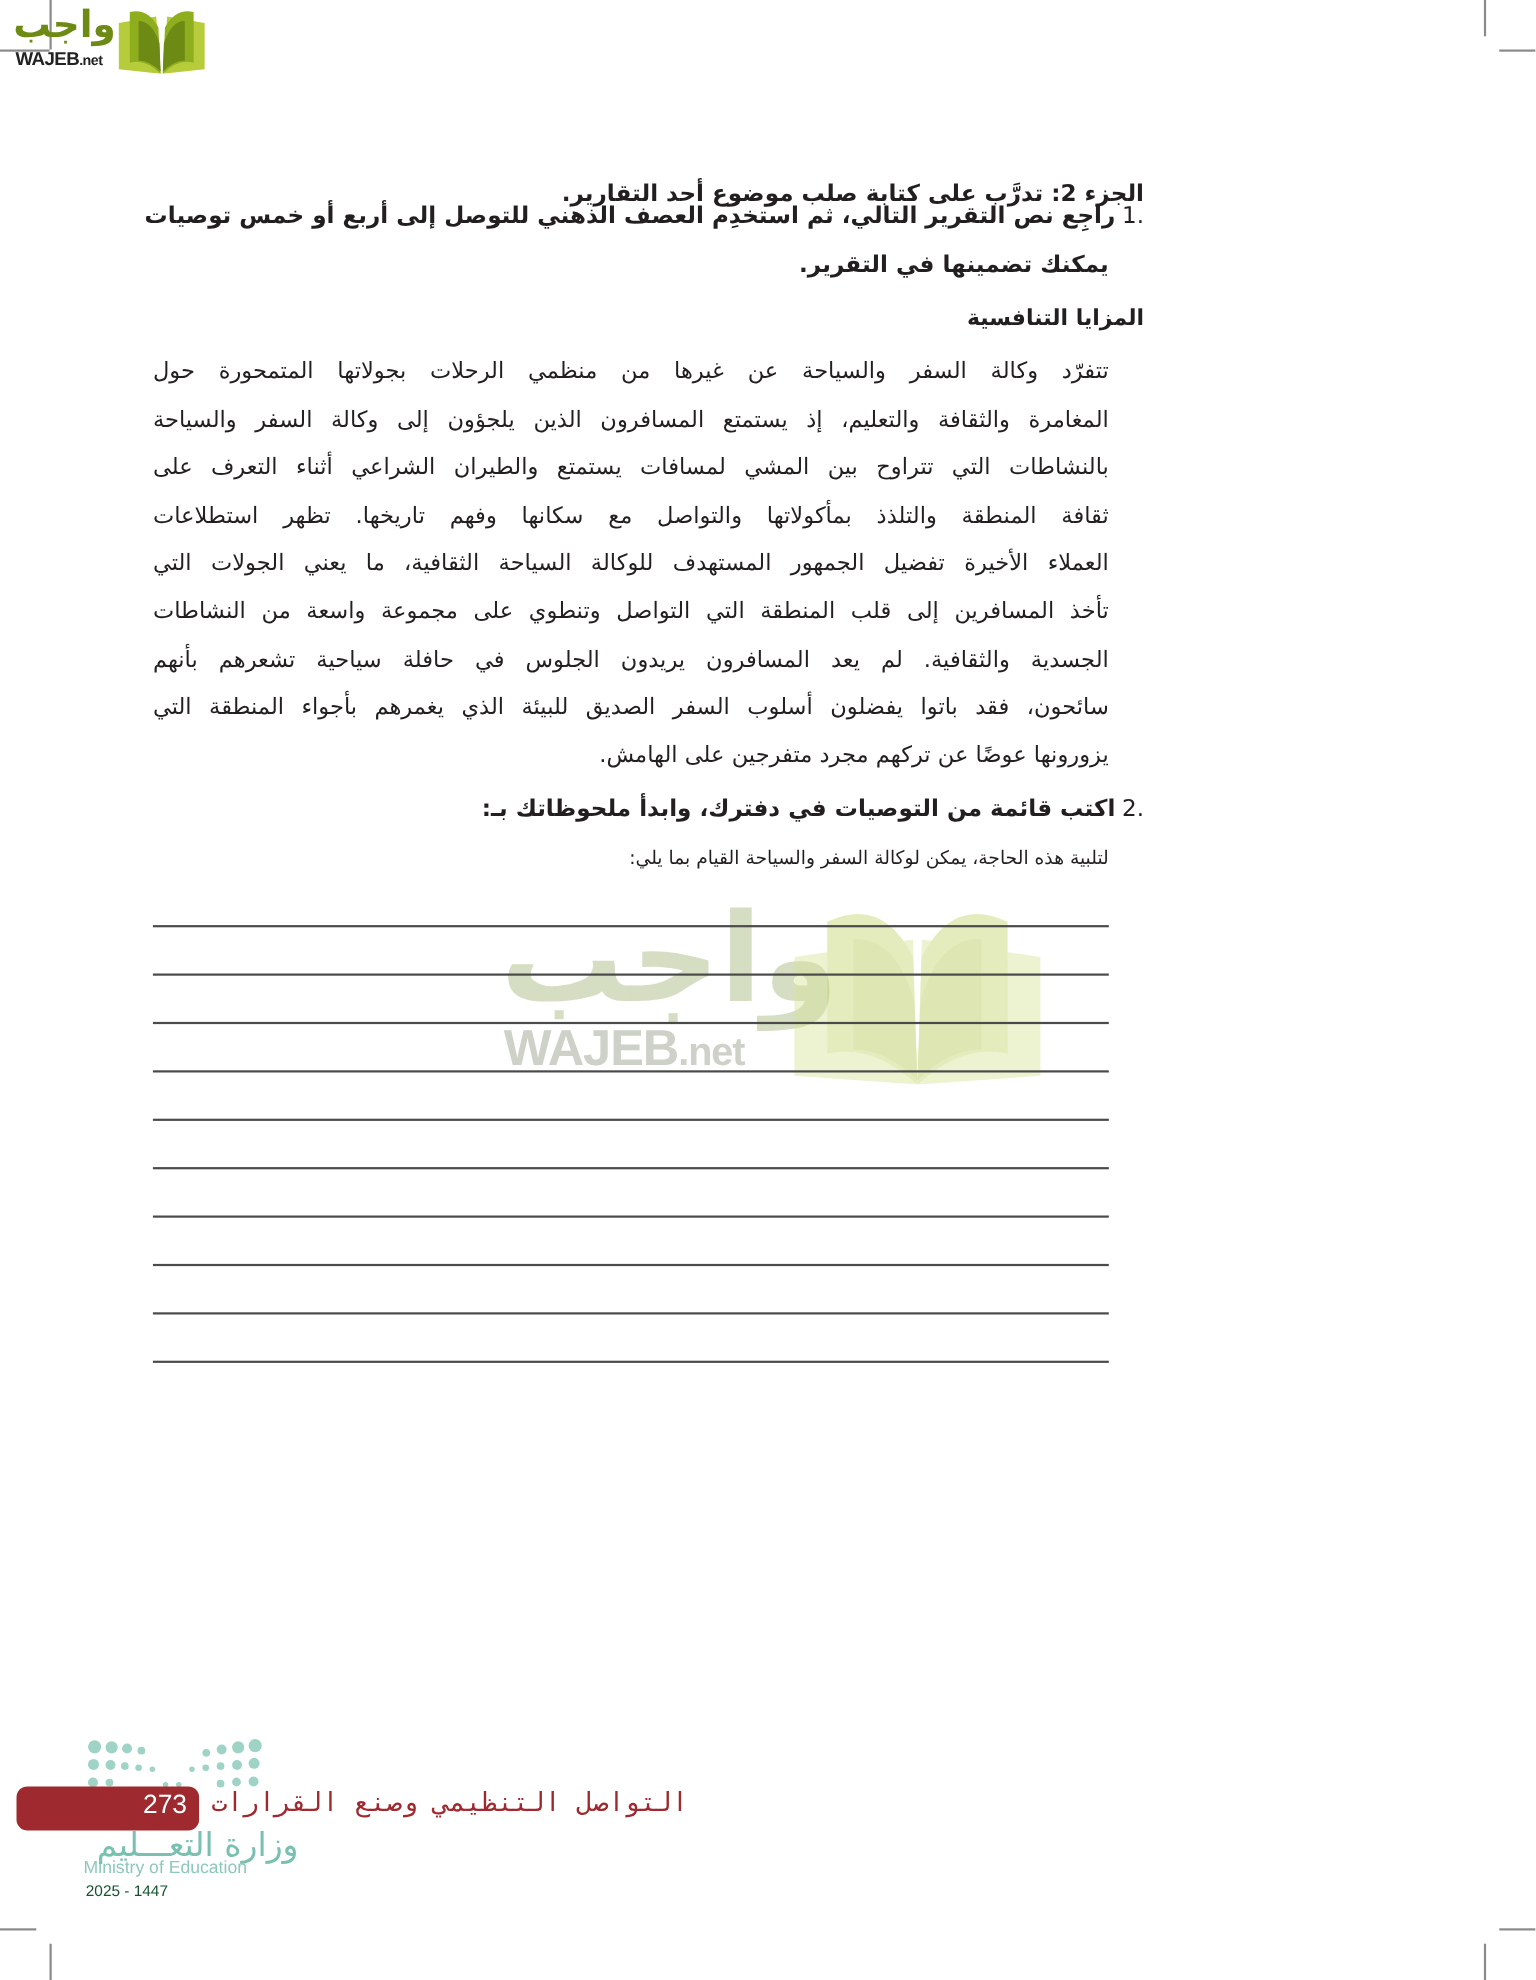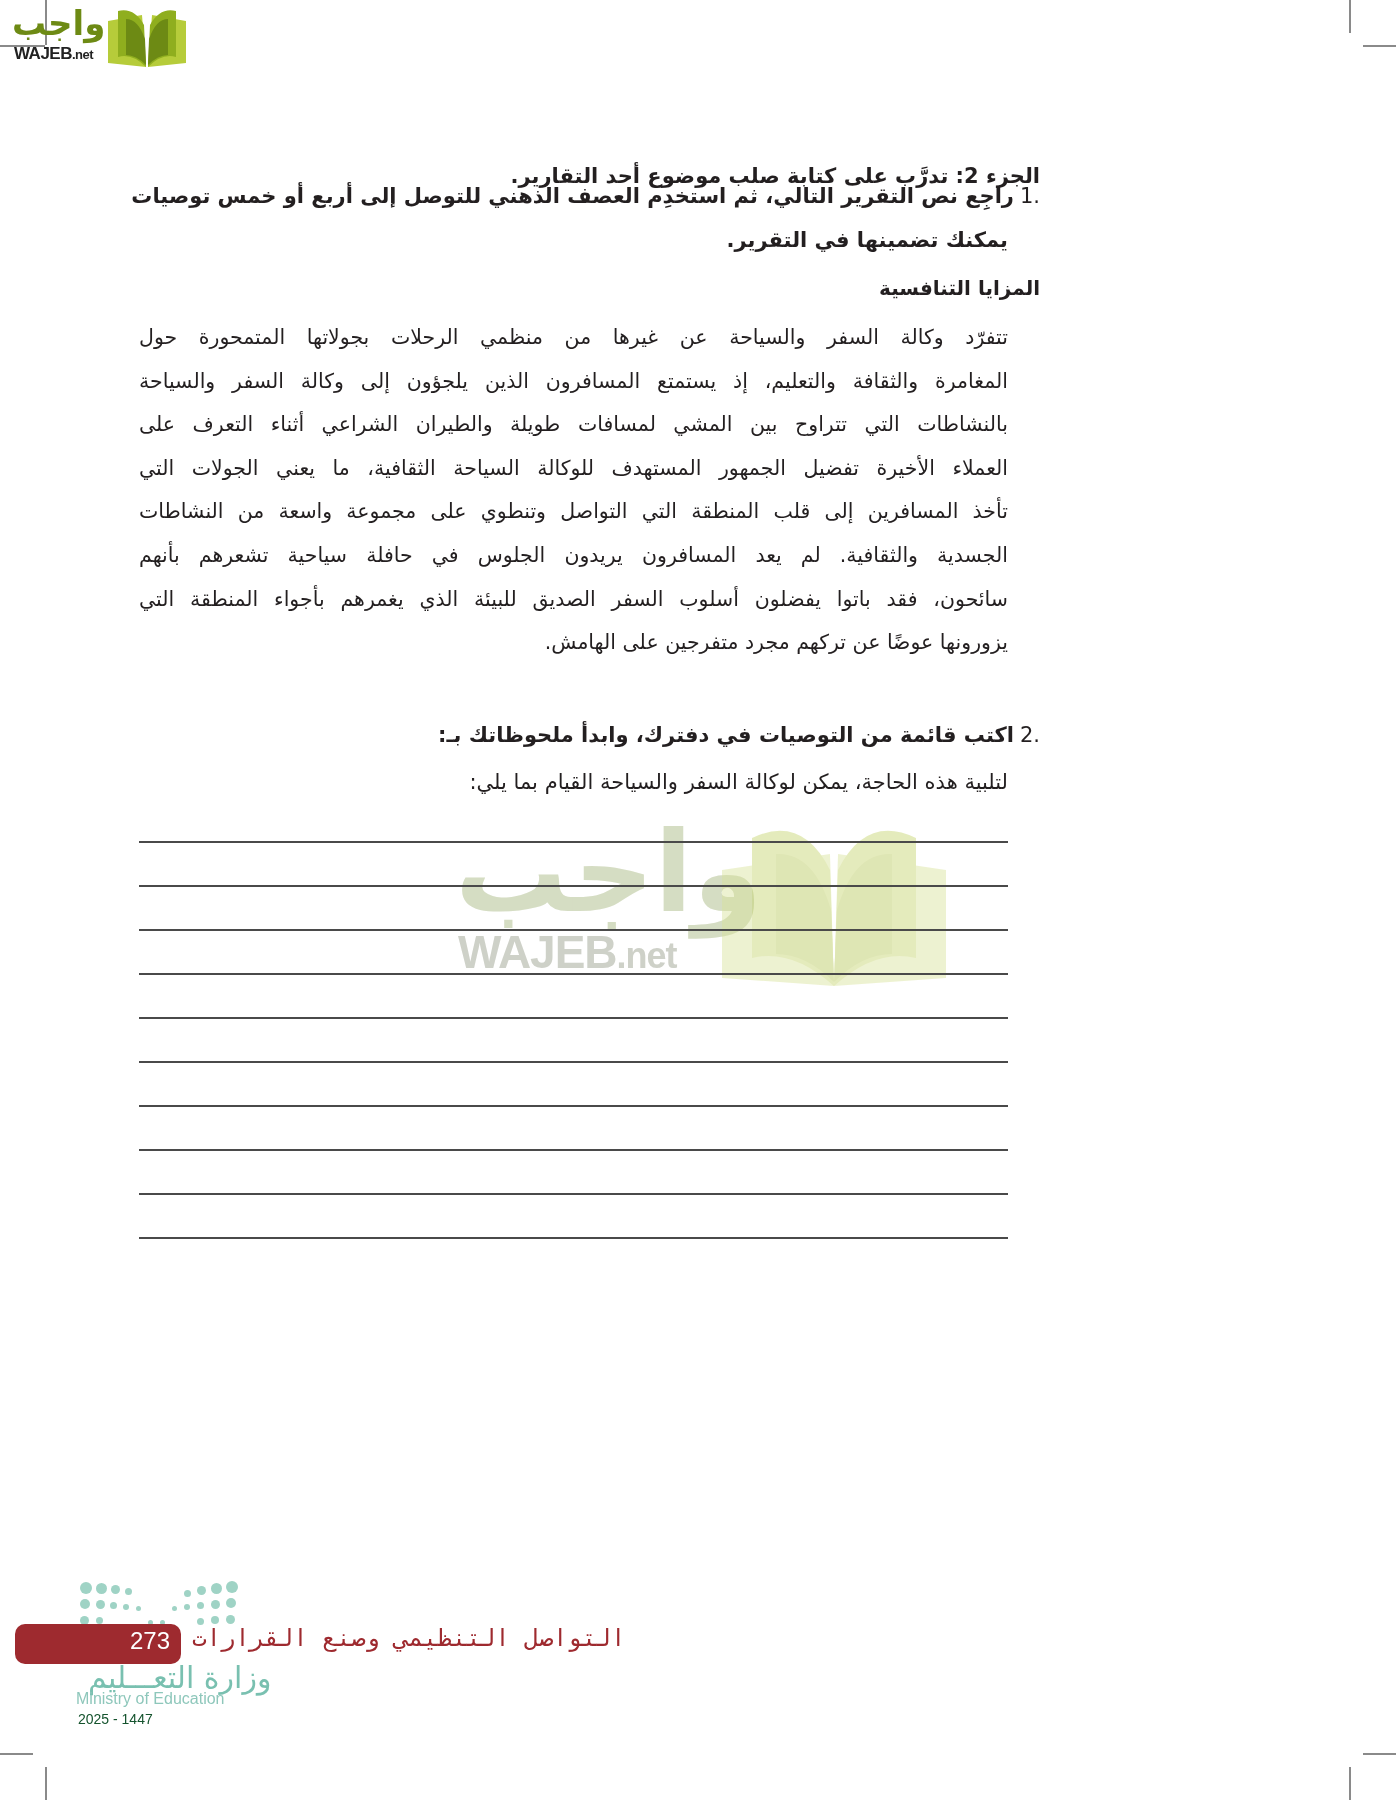--- a/index.html
+++ b/index.html
@@ -20,21 +20,21 @@
   
   .rtl { direction:rtl; text-align:right; unicode-bidi:plaintext; }
   .heading { right:356px; top:134px; font-size:21px; font-weight:bold; white-space:nowrap;margin-top:30px; }
   .item { right:356px; font-size:21px; font-weight:bold; white-space:nowrap; }
   .item .num { display:inline-block; margin-left:6px; font-weight:normal; }
   .item-cont { right:388px; font-size:21px; font-weight:bold; white-space:nowrap; }
   .subhead { right:356px; top:276px; font-size:20px; font-weight:bold; white-space:nowrap; }
   .para { right:388px; width:869px; top:316px; font-size:20.5px; line-height:43.6px; text-align:justify; text-align-last:right; }
   .para .ln { display:block; text-align:justify; text-align-last:justify; white-space:nowrap; }
   .para .ln.last { text-align-last:right; }
-  .sub2 { right:388px; top:770px; font-size:21px; white-space:nowrap; }
+  .sub2 { right:388px; top:770px; font-size:17px; white-space:nowrap; }
   .write-line { position:absolute; left:139px; width:869px; height:2px; background:#4a4a4a; }
   
   .cw-ar { left:455px; top:812px; font-size:112px; font-weight:bold; color:#c8d2b0; opacity:0.75; line-height:120px; }
   .cw-en { left:458px; top:925px; font-size:46px; font-weight:bold; color:#c6c9bf; opacity:0.85; font-family:"Liberation Sans", sans-serif; letter-spacing:-1px; }
   .cw-book { left:722px; top:818px; }
   
   .pill { left:15px; top:1624px; width:166px; height:40px; background:#9e2a2f; border-radius:10px; }
   .pagenum { left:130px; top:1627px; font-size:24px; color:#ffffff; font-family:"Liberation Sans", sans-serif; }
   .footer-title { left:192px; top:1624px; font-size:24px; color:#9e2a2f; white-space:nowrap; direction:rtl;font-family:Liberation Mono, monospace; }
   .moe-ar { left:88px; top:1660px; font-size:30px; color:#79c0b0; white-space:nowrap; direction:rtl; letter-spacing:2px; }
@@ -71,21 +71,22 @@
 
 <div class="abs rtl item" style="top:184px;">
   <span class="num">.1</span><span>راجِع نص التقرير التالي، ثم استخدِم العصف الذهني للتوصل إلى أربع أو خمس توصيات</span>
 </div>
 <div class="abs rtl item-cont" style="top:228px;">يمكنك تضمينها في التقرير.</div>
 
 <div class="abs rtl subhead">المزايا التنافسية</div>
 <div class="abs rtl para">
   <span class="ln">تتفرّد وكالة السفر والسياحة عن غيرها من منظمي الرحلات بجولاتها المتمحورة حول</span>
   <span class="ln">المغامرة والثقافة والتعليم، إذ يستمتع المسافرون الذين يلجؤون إلى وكالة السفر والسياحة</span>
-  <span class="ln">بالنشاطات التي تتراوح بين المشي لمسافات طويلة والطيران الشراعي أثناء التعرف على</span>
+  <span class="ln">بالنشاطات التي تتراوح بين المشي لمسافات يستمتع والطيران الشراعي أثناء التعرف على</span>
+  <span class="ln">ثقافة المنطقة والتلذذ بمأكولاتها والتواصل مع سكانها وفهم تاريخها. تظهر استطلاعات</span>
   <span class="ln">العملاء الأخيرة تفضيل الجمهور المستهدف للوكالة السياحة الثقافية، ما يعني الجولات التي</span>
   <span class="ln">تأخذ المسافرين إلى قلب المنطقة التي التواصل وتنطوي على مجموعة واسعة من النشاطات</span>
   <span class="ln">الجسدية والثقافية. لم يعد المسافرون يريدون الجلوس في حافلة سياحية تشعرهم بأنهم</span>
   <span class="ln">سائحون، فقد باتوا يفضلون أسلوب السفر الصديق للبيئة الذي يغمرهم بأجواء المنطقة التي</span>
   <span class="ln last">يزورونها عوضًا عن تركهم مجرد متفرجين على الهامش.</span>
 </div>
 
 <div class="abs rtl item" style="top:723px;">
   <span class="num">.2</span><span>اكتب قائمة من التوصيات في دفترك، وابدأ ملحوظاتك بـ:</span>
 </div>

